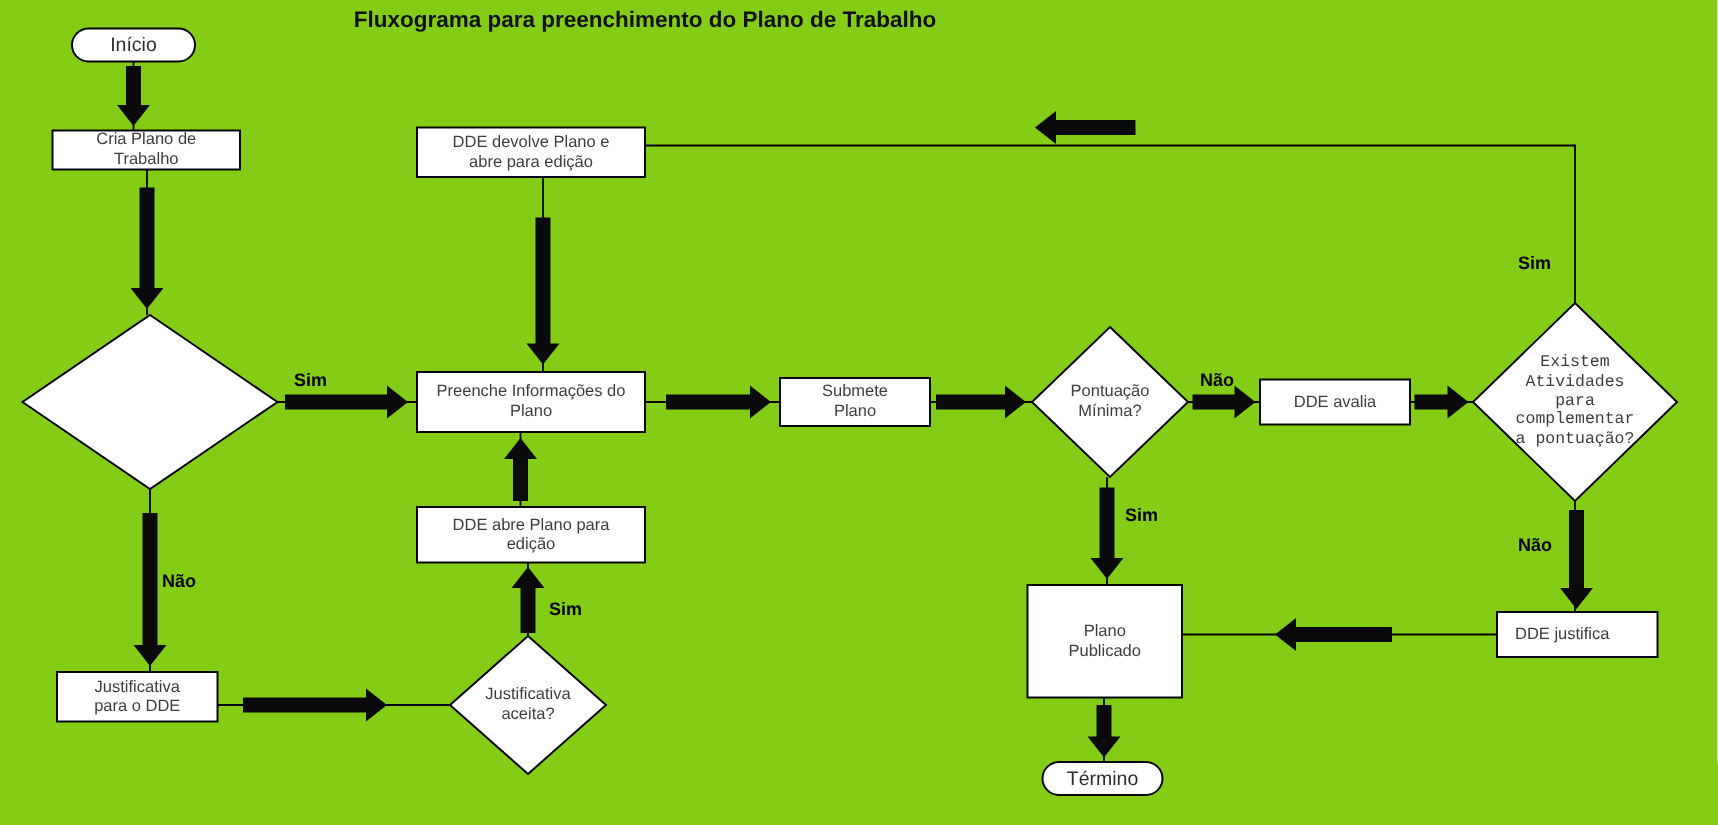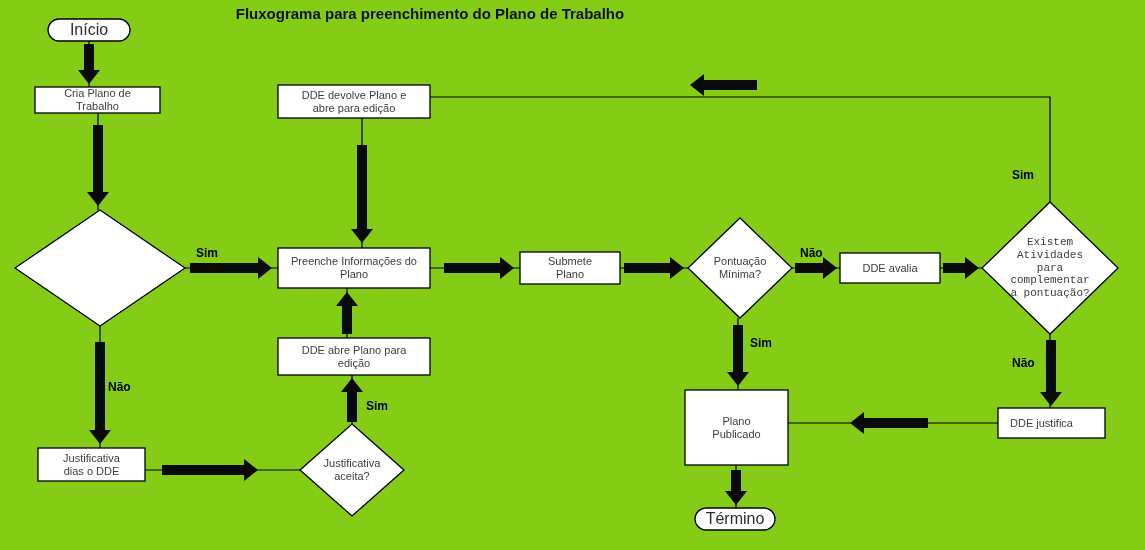--- a/index.html
+++ b/index.html
@@ -38,21 +38,21 @@
   .txt {
     position: absolute;
     display: flex;
     align-items: center;
     justify-content: center;
     text-align: center;
     font-size: 11px;
     line-height: 1.18;
     color: #3d3d3d;
   }
-  .txt.terminator { font-size: 16px; color: #2c2c2c; }
+  .txt.terminator { font-size: 13px; color: #2c2c2c; }
   .edge-label {
     position: absolute;
     font-size: 12px;
     font-weight: bold;
     color: #000000;
     white-space: nowrap;
   }
   .diagram-title {
     position: absolute;
     left: 150px;
@@ -125,21 +125,21 @@
   </svg>
 
   <div class="diagram-title">Fluxograma para preenchimento do Plano de Trabalho</div>
 
   <div class="txt terminator" style="left:48px; top:19px; width:82px; height:22px;">Início</div>
   <div class="txt" style="left:52px; top:87px; width:91px; height:26px;">Cria Plano de Trabalho</div>
   <div class="txt" style="left:294px; top:85px; width:120px; height:33px;">DDE devolve Plano e abre para edição</div>
   <div class="txt" style="left:289px; top:248px; width:130px; height:40px;">Preenche Informações do Plano</div>
   <div class="txt" style="left:296px; top:338px; width:116px; height:37px;">DDE abre Plano para edição</div>
   <div class="txt" style="left:312px; top:424px; width:80px; height:92px;">Justificativa aceita?</div>
-  <div class="txt" style="left:56px; top:448px; width:71px; height:33px;">Justificativa dias o DDE</div>
+  <div class="txt" style="left:56px; top:448px; width:71px; height:33px;">Justificativa para o DDE</div>
   <div class="txt" style="left:540px; top:252px; width:60px; height:32px;">Submete Plano</div>
   <div class="txt" style="left:703px; top:218px; width:74px; height:100px;">Pontuação Mínima?</div>
   <div class="txt" style="left:840px; top:253px; width:100px; height:30px;border-radius:15px;">DDE avalia</div>
   <div class="txt" style="left:1005px; top:202px; width:90px; height:132px;font-family:Liberation Mono, monospace;">Existem Atividades para complementar a pontuação?</div>
   <div class="txt" style="left:998px; top:408px; width:87px; height:30px;">DDE justifica</div>
   <div class="txt" style="left:706px; top:390px; width:61px; height:75px;">Plano Publicado</div>
   <div class="txt terminator" style="left:695px; top:508px; width:80px; height:22px;">Término</div>
 
   <div class="edge-label" style="left:196px; top:246px;">Sim</div>
   <div class="edge-label" style="left:108px; top:380px;">Não</div>

